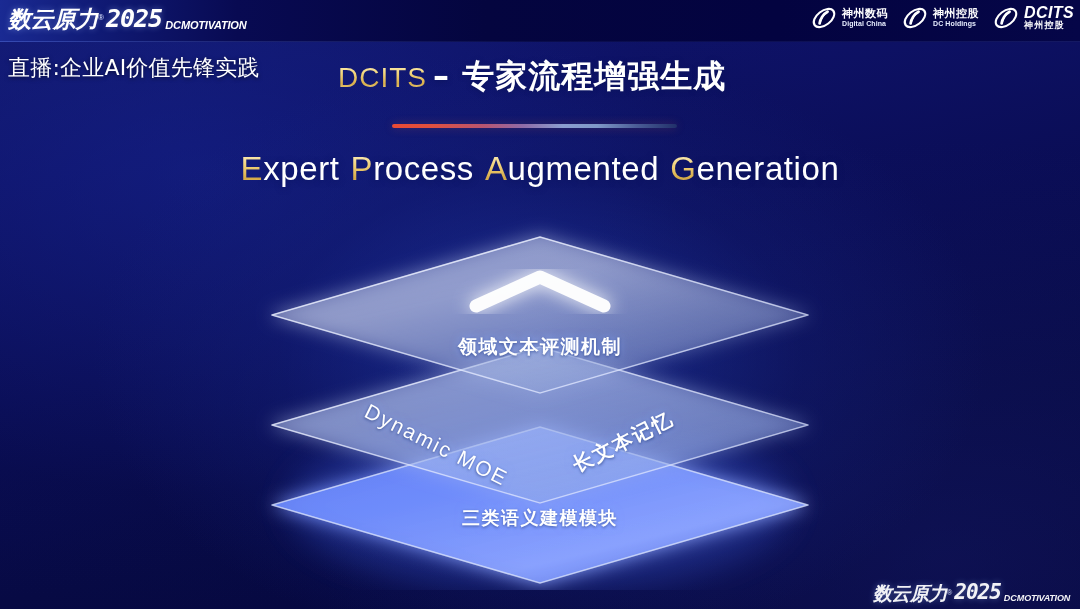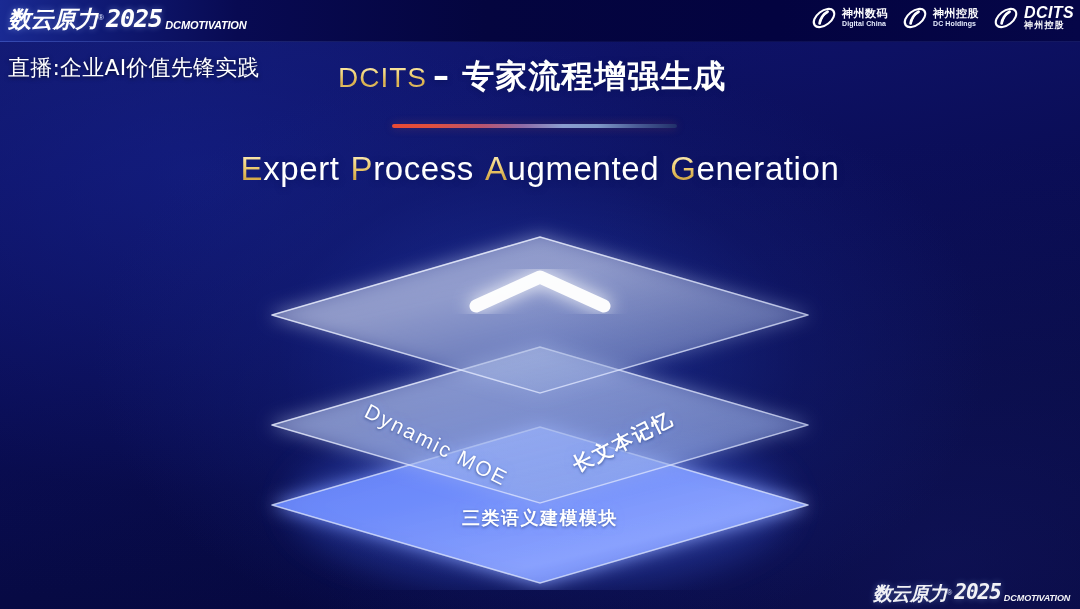--- a/index.html
+++ b/index.html
@@ -438,20 +438,21 @@
       <g>
         <path d="M292 22 L560 100 L292 178 L24 100 Z" fill="url(#gTop)" stroke="url(#gEdge)" stroke-width="1.7" stroke-linejoin="round" filter="url(#softGlow)"></path>
         <path d="M292 22 L560 100 L292 178 L24 100 Z" fill="none" stroke="#ffffff" stroke-width="1.2" stroke-opacity="0.50" stroke-linejoin="round"></path>
       </g>
 
       <g>
         <path d="M228 91 L292 62 L356 91" fill="none" stroke="#ffffff" stroke-width="13" stroke-linecap="round" stroke-linejoin="round" opacity="0.98" filter="url(#softGlow)"></path>
       </g>
     </svg>
 
+    <div class="layer-label" id="label-top">领域文本评测机制</div>
 
     <div class="layer-label" id="label-left">Dynamic MOE</div>
 
     <div class="layer-label" id="label-right">长文本记忆</div>
 
     <div class="layer-label" id="label-bottom">三类语义建模模块</div>
   </div>
 
   <div class="brand" id="brand-watermark">
     <span class="brand-cn">数云原力</span>

